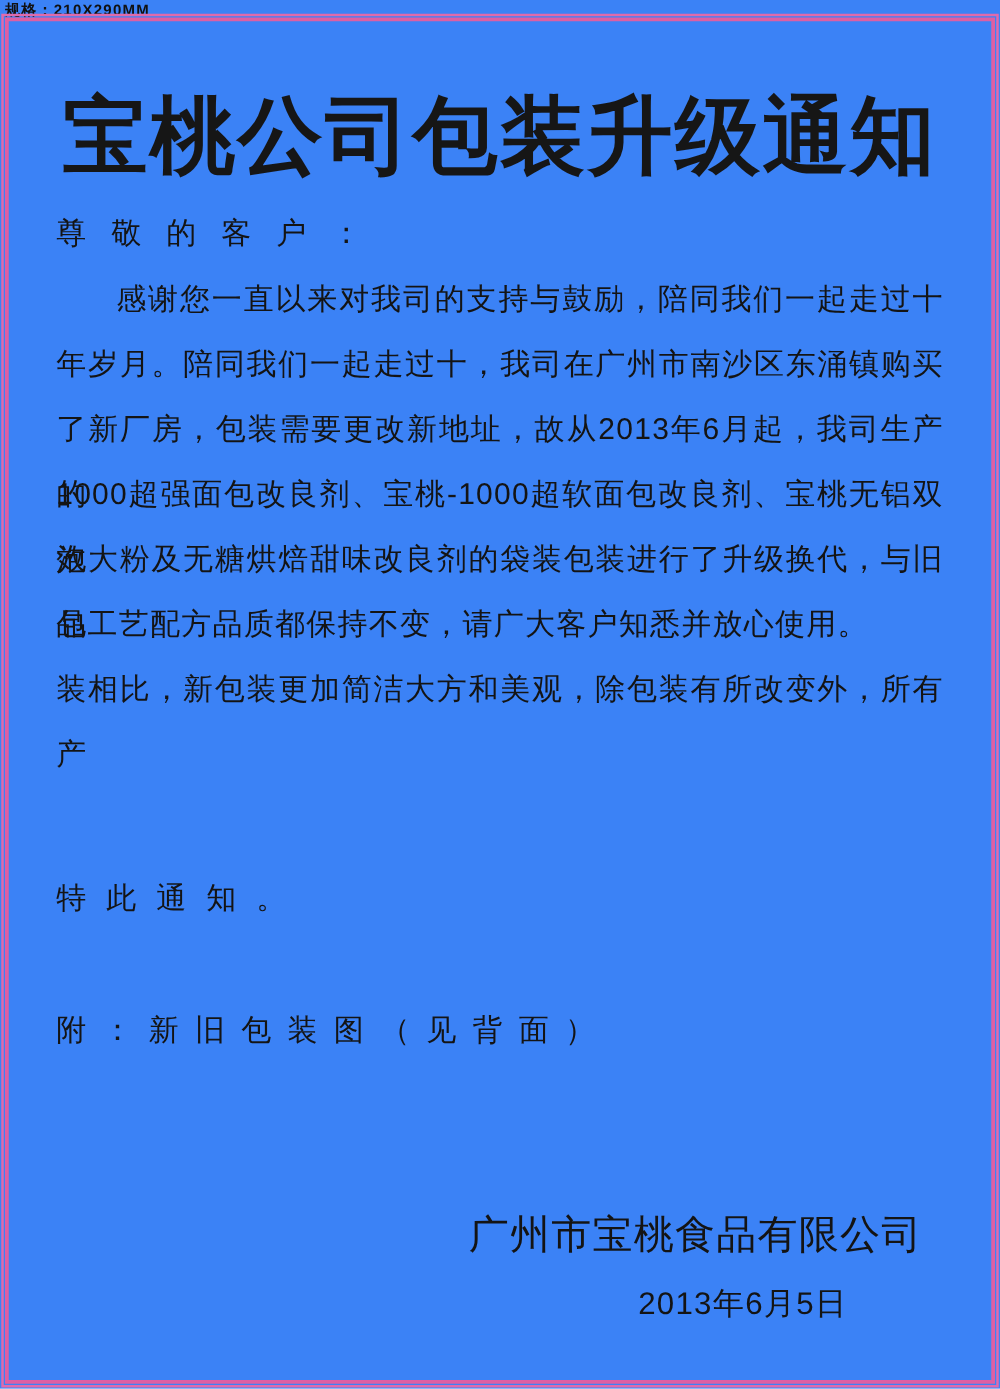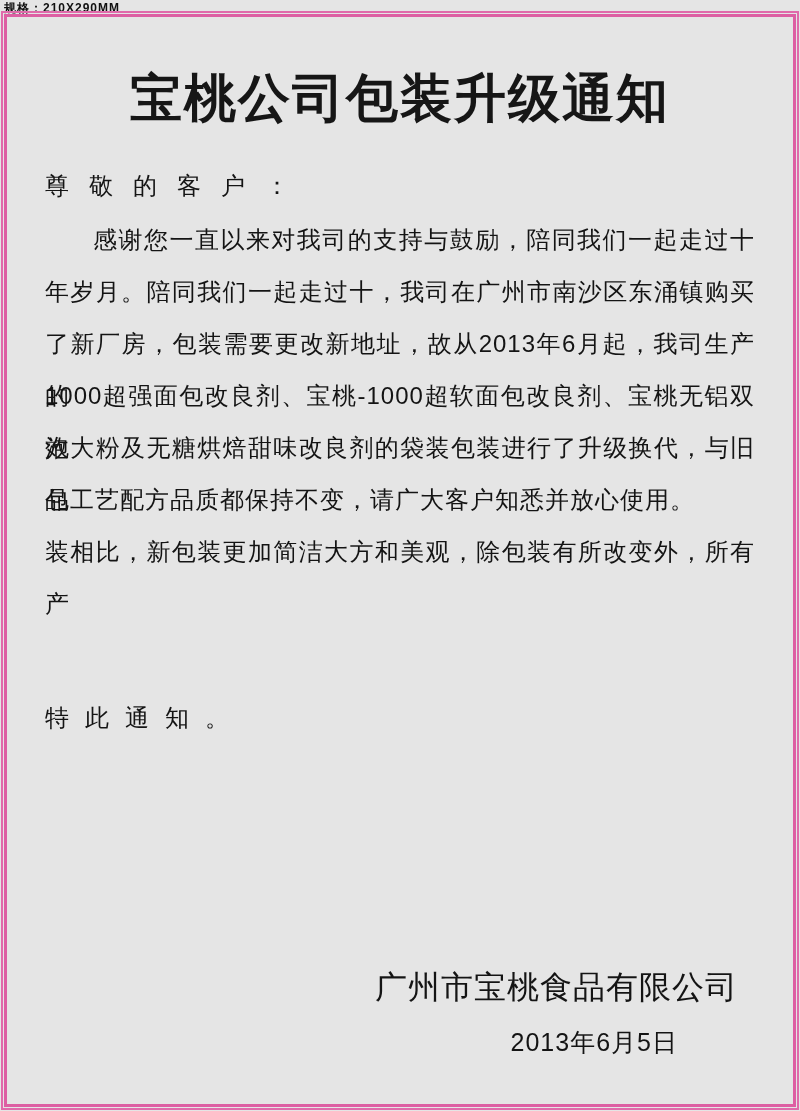--- a/index.html
+++ b/index.html
@@ -4,21 +4,21 @@
 <style>
   html, body {
     margin: 0;
     padding: 0;
     background: #ffffff;
   }
   .page {
     position: relative;
     width: 800px;
     height: 1111px;
-    background: #e5e5e5;
+    background: #3b82f6;
     overflow: hidden;
     font-family: "Liberation Sans", sans-serif;
     color: #141414;
   }
   .spec-label {
     position: absolute;
     top: 0px;
     left: 4px;
     font-size: 12px;
     font-weight: bold;
@@ -44,21 +44,21 @@
     bottom: 1px;
     border: 3px solid #dd5fa3;
   }
   .title {
     position: absolute;
     top: 64px;
     left: 0;
     width: 100%;
     margin: 0;
     text-align: center;
-    font-size: 52px;
+    font-size: 68px;
     font-weight: bold;
     letter-spacing: 2px;
     color: #161616;
   }
   .salutation {
     position: absolute;
     top: 170px;
     left: 45px;
     font-size: 24px;
     letter-spacing: 20px;
@@ -131,18 +131,19 @@
     <div class="body-line stretch">年岁月。陪同我们一起走过十，我司在广州市南沙区东涌镇购买</div>
     <div class="body-line stretch">了新厂房，包装需要更改新地址，故从2013年6月起，我司生产的</div>
     <div class="body-line stretch">1000超强面包改良剂、宝桃-1000超软面包改良剂、宝桃无铝双效</div>
     <div class="body-line stretch">泡大粉及无糖烘焙甜味改良剂的袋装包装进行了升级换代，与旧包</div>
     <div class="body-line">品工艺配方品质都保持不变，请广大客户知悉并放心使用。</div>
     <div class="body-line stretch">装相比，新包装更加简洁大方和美观，除包装有所改变外，所有产</div>
   </div>
 
   <div class="closing">特此通知。</div>
 
+  <div class="attachment">附：新旧包装图（见背面）</div>
 
   <div class="company">广州市宝桃食品有限公司</div>
 
   <div class="date">2013年6月5日</div>
 
 </div>
 
 </body></html>

